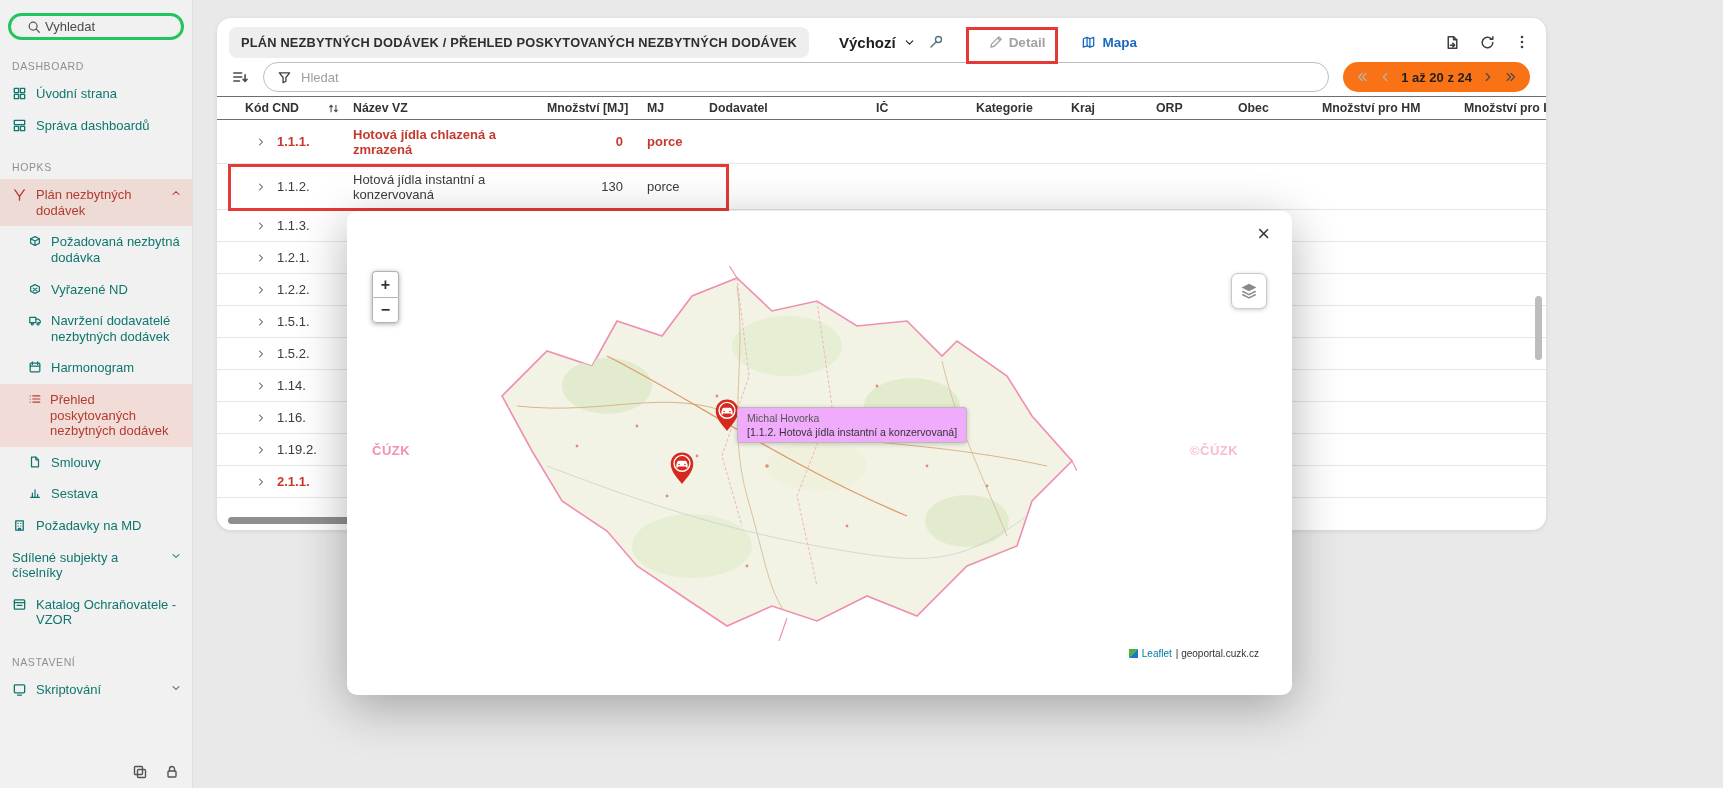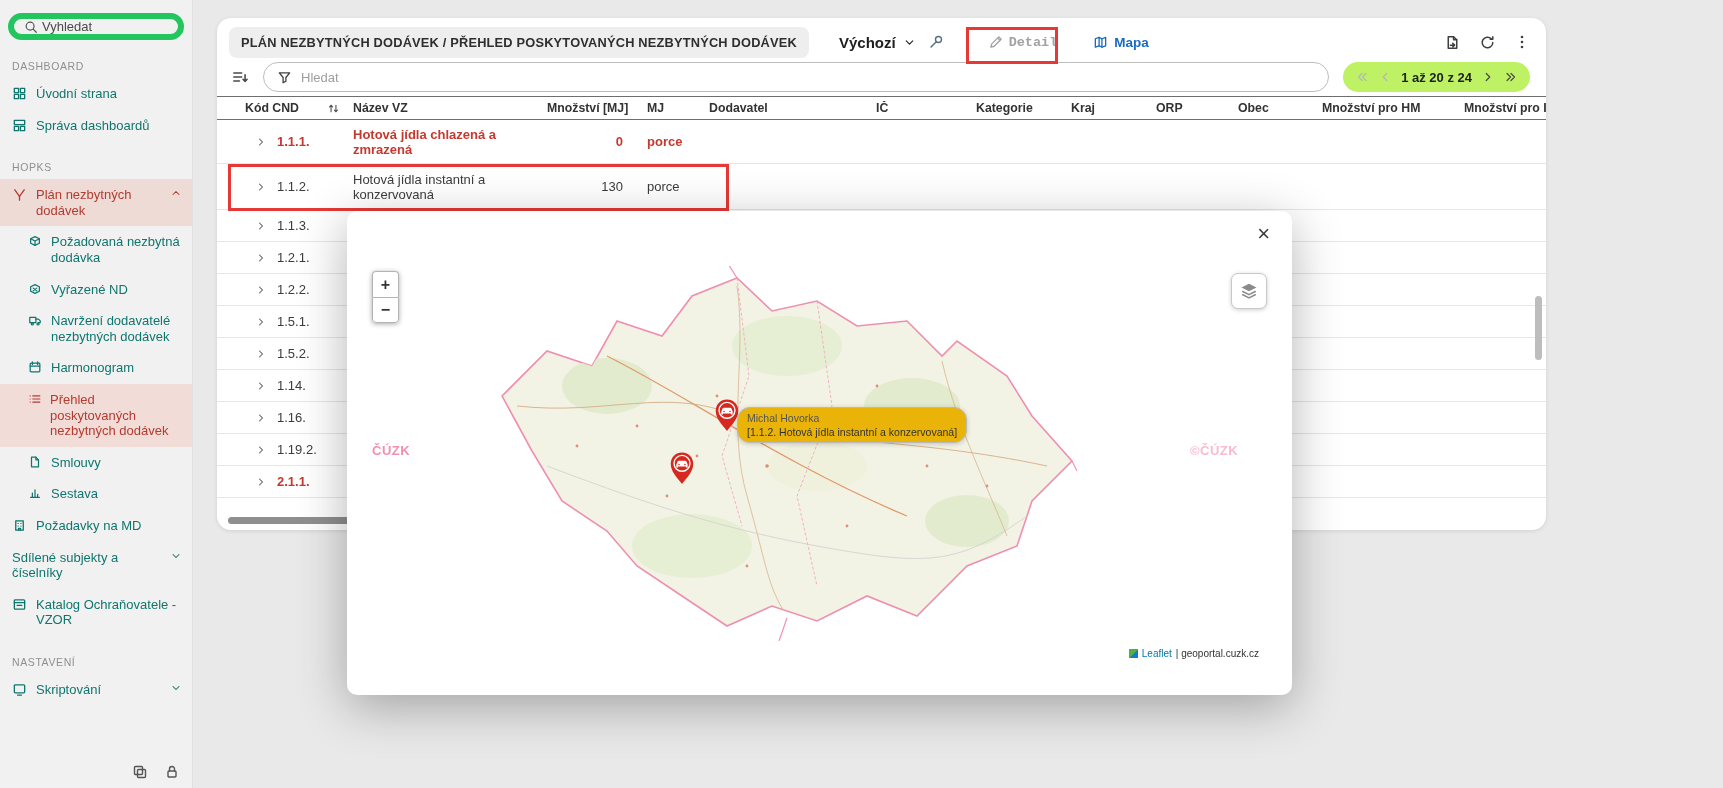--- a/index.html
+++ b/index.html
@@ -8,47 +8,47 @@
     font-family: "Liberation Sans", sans-serif;
     background:#e9e9e9;
     position:relative;
     overflow:hidden;
     color:#333;
   }
   .ic { stroke:currentColor; fill:none; stroke-width:1.4; stroke-linecap:round; stroke-linejoin:round; flex:none; }
 
   
   .sidebar { position:absolute; left:0; top:0; width:193px; height:788px; background:#f1f1f1; border-right:1px solid #e0e0e0; z-index:2; }
-  .sb-search { margin:13px 8px 0 8px; height:27px; border:6px solid #22c55e; border-radius:14px; display:flex; align-items:center; gap:4px; padding:0 10px; color:#555; background:#f1f1f1; }
+  .sb-search { margin:13px 8px 0 8px; height:27px; border:3px solid #22c55e; border-radius:14px; display:flex; align-items:center; gap:4px; padding:0 10px; color:#555; background:#f1f1f1;justify-content:center; }
   .sb-search input { border:none; outline:none; background:transparent; font-family:inherit; font-size:13px; color:#444; width:120px; }
   .sb-search input::placeholder { color:#4a4a4a; }
   .sb-label { padding:20px 12px 6px 12px; font-size:10.5px; letter-spacing:.6px; color:#8f8f8f; }
   .sb-item { display:flex; align-items:flex-start; gap:9px; padding:8px 10px 8px 12px; font-size:13px; color:#0f766e; line-height:1.2; cursor:default; }
   .sb-item .lbl { flex:1; }
   .sb-sub { padding-left:28px; }
   .sb-active-parent { background:#eedbd6; color:#b23c30; }
   .sb-active { background:#f2dcd8; color:#b23c30;gap:8px; }
   .sb-bottom { position:absolute; bottom:8px; right:12px; display:flex; gap:16px; color:#555; }
 
   
   .card { position:absolute; left:217px; top:18px; width:1329px; height:512px; background:#fff; border-radius:14px; box-shadow:0 1px 4px rgba(0,0,0,.10); overflow:hidden; z-index:1; }
   .card-head { display:flex; align-items:center; padding:8px 16px 0 12px; height:40px; }
   .breadcrumb { background:#eeeeee; border-radius:8px; padding:8px 12px; font-weight:700; font-size:12.8px; color:#2e2e2e; letter-spacing:.2px; white-space:nowrap; }
   .view-sel { margin-left:30px; display:flex; align-items:center; gap:7px; font-weight:700; font-size:15px; color:#202020; }
   .pin-wrap { margin-left:12px; color:#53707f; display:flex; }
-  .btn-detail { margin-left:44px; display:flex; align-items:center; gap:6px; color:#a2a2a2; font-weight:700; font-size:13.5px;font-family:Liberation Mono, monospace; }
+  .btn-detail { margin-left:44px; display:flex; align-items:center; gap:6px; color:#a2a2a2; font-weight:700; font-size:13.5px; }
   .btn-mapa { margin-left:36px; display:flex; align-items:center; gap:6px; color:#1a6bbf; font-weight:700; font-size:13.5px; }
   .head-icons { margin-left:auto; display:flex; align-items:center; gap:18px; color:#3f3f3f; }
 
   .card-toolbar { display:flex; align-items:center; margin-top:2px; height:34px; padding:0 16px 0 14px; gap:14px; }
   .col-settings { color:#4a4a4a; display:flex; }
   .search-field { flex:1; height:30px; border:1px solid #bdbdbd; border-radius:15px; display:flex; align-items:center; gap:9px; padding:0 13px; color:#424242; }
   .search-field input { border:none; outline:none; background:transparent; font-family:inherit; font-size:13px; width:100%; color:#444; }
   .search-field input::placeholder { color:#9e9e9e; }
-  .pagination { background:#bef264; border-radius:16px; height:30px; display:flex; align-items:center; gap:9px; padding:0 12px; font-size:13px; }
+  .pagination { background:#f97316; border-radius:16px; height:30px; display:flex; align-items:center; gap:9px; padding:0 12px; font-size:13px; }
   .pg-dis { color:#b5b5b5; display:flex; }
   .pg-en { color:#4a4a4a; display:flex; }
   .pg-text { font-weight:700; color:#1f1f1f; white-space:nowrap; }
 
   .t-head,.t-row { display:grid; grid-template-columns:108px 194px 100px 62px 167px 100px 95px 85px 82px 84px 142px 110px; align-items:center; padding-left:20px; }
   .t-head { margin-top:2px; height:24px; border-top:1px solid #6e6e6e; border-bottom:1px solid #6e6e6e; font-size:12.3px; font-weight:700; color:#333; }
   .t-row { min-height:32px; border-bottom:1px solid #e6e6e6; font-size:13px; color:#3c3c3c; }
   .t-row.tall1 { min-height:44px; }
   .t-row.tall2 { min-height:46px; }
   .cell { padding:0 8px; overflow:hidden; }
@@ -73,21 +73,21 @@
   .mapwrap { position:absolute; inset:0; border-radius:10px; overflow:hidden; }
   .cz-svg { position:absolute; left:140px; top:55px; width:590px; height:375px; }
   .zoomctl { position:absolute; left:25px; top:60px; width:27px; box-shadow:0 1px 5px rgba(0,0,0,.35); border-radius:4px; z-index:4; }
   .zoomctl button { display:block; width:27px; height:26px; background:#fff; border:1px solid #b3b3b3; font-size:16px; font-weight:700; color:#333; font-family:inherit; cursor:pointer; }
   .zoomctl button:first-child { border-radius:4px 4px 0 0; border-bottom:none; }
   .zoomctl button:last-child { border-radius:0 0 4px 4px; }
   .layersctl { position:absolute; right:25px; top:62px; width:36px; height:36px; background:#fff; border:1px solid #c9c9c9; border-radius:7px; display:flex; align-items:center; justify-content:center; color:#8a8a8a; box-shadow:0 1px 4px rgba(0,0,0,.2); cursor:pointer; z-index:4; }
   .marker { position:absolute; width:26px; height:35px; z-index:3; }
   .marker.m1 { left:367px; top:187px; }
   .marker.m2 { left:322px; top:240px; }
-  .map-tooltip { position:absolute; left:390px; top:196px; background:#eab308; border:1px solid #b9b9b9; border-radius:13px; padding:4px 9px; box-shadow:0 1px 5px rgba(0,0,0,.2); z-index:6; white-space:nowrap; }
+  .map-tooltip { position:absolute; left:390px; top:196px; background:#f0abfc; border:1px solid #b9b9b9; border-radius:3px; padding:4px 9px; box-shadow:0 1px 5px rgba(0,0,0,.2); z-index:6; white-space:nowrap; }
   .map-tooltip .tt1 { font-size:10.5px; color:#555; }
   .map-tooltip .tt2 { font-size:10.5px; color:#333; margin-top:2px; }
   .wm { position:absolute; top:232px; font-weight:700; font-size:13px; letter-spacing:.5px; }
   .wm-left { left:25px; color:#f48fb1; }
   .wm-right { left:843px; color:#f8bbd0; }
   .attribution { position:absolute; right:28px; bottom:34px; font-size:10px; color:#333; background:rgba(255,255,255,.85); padding:2px 5px; display:flex; align-items:center; gap:4px; border-radius:2px; }
   .attribution .lf { color:#0078a8; }
   .leaflet-flag { display:inline-block; width:9px; height:9px; background:linear-gradient(135deg,#4caf50 50%,#1976d2 50%); }
 </style>
 </head>

